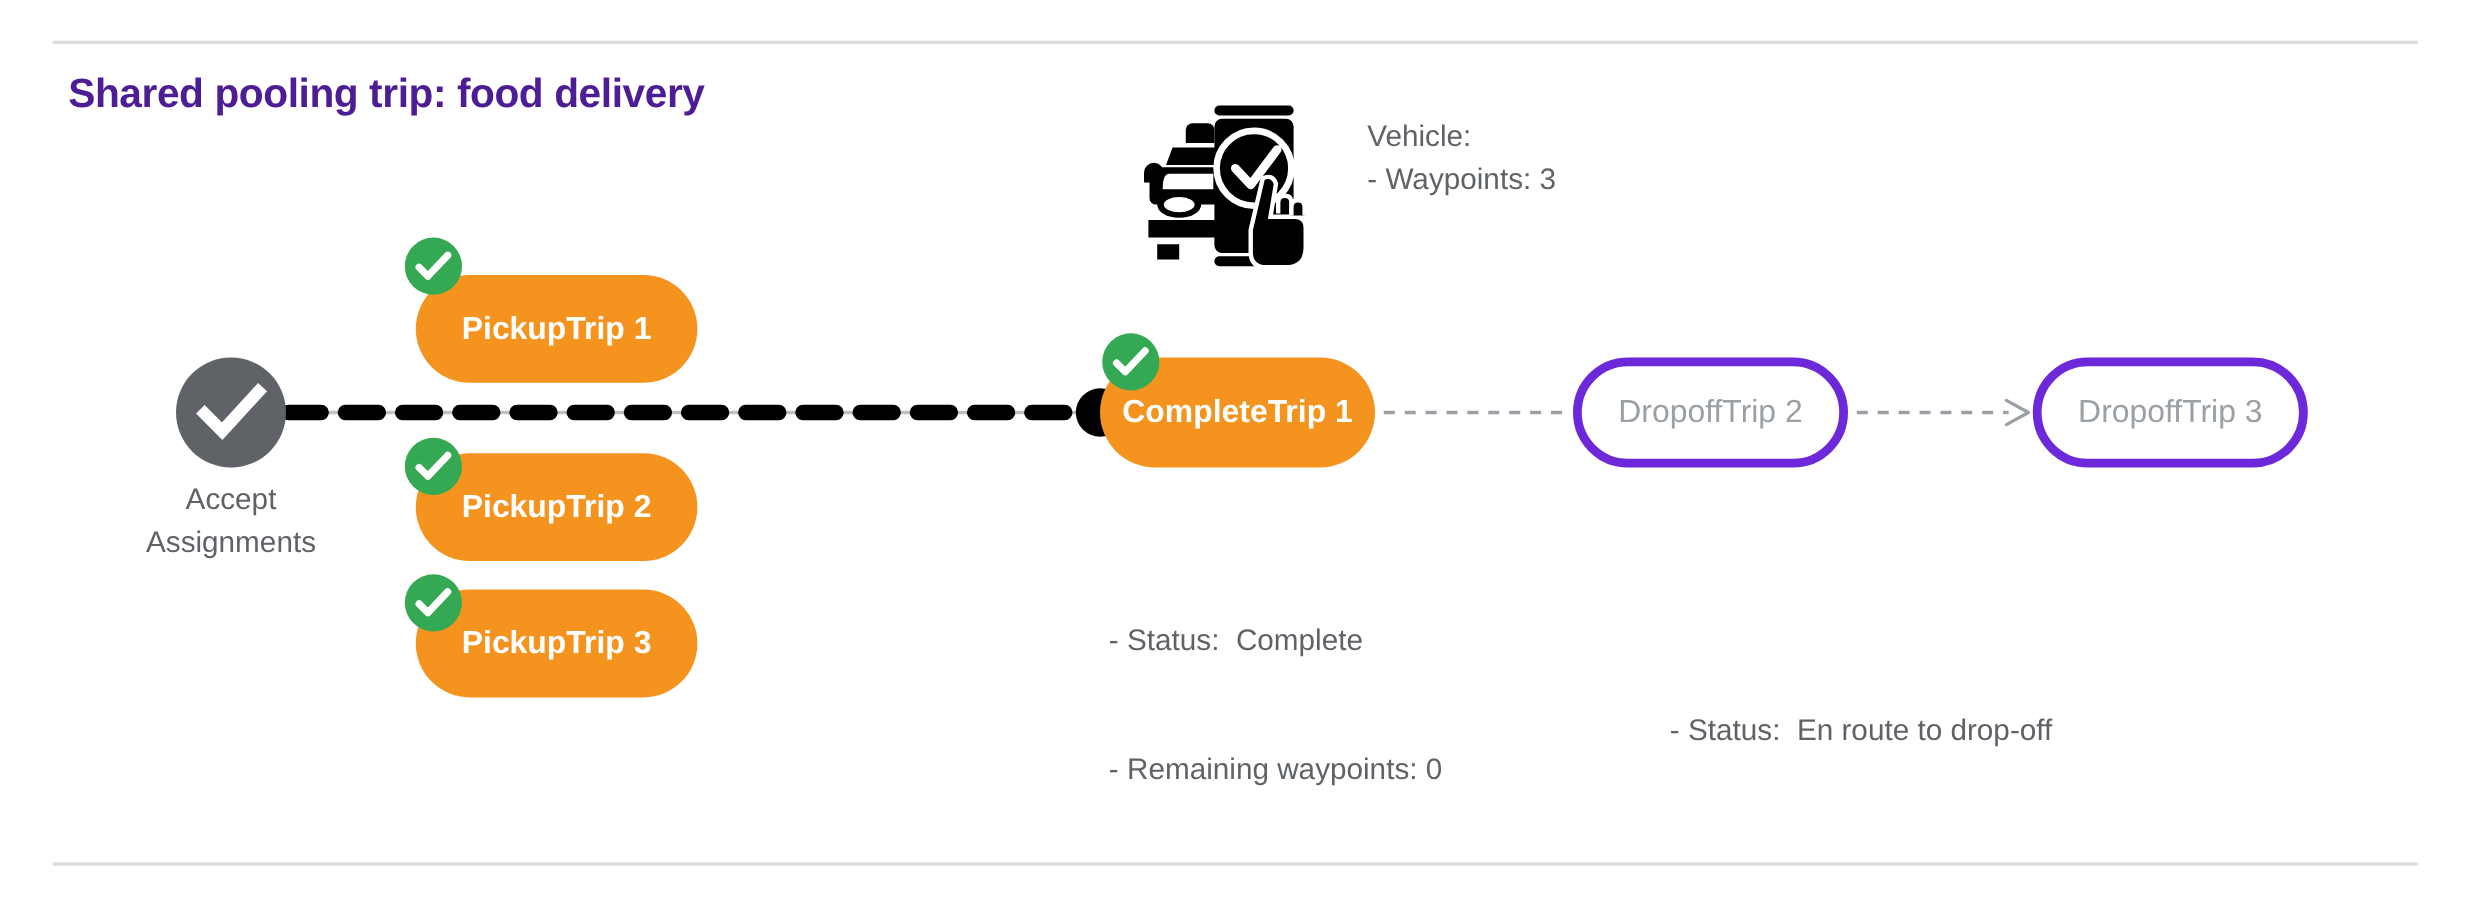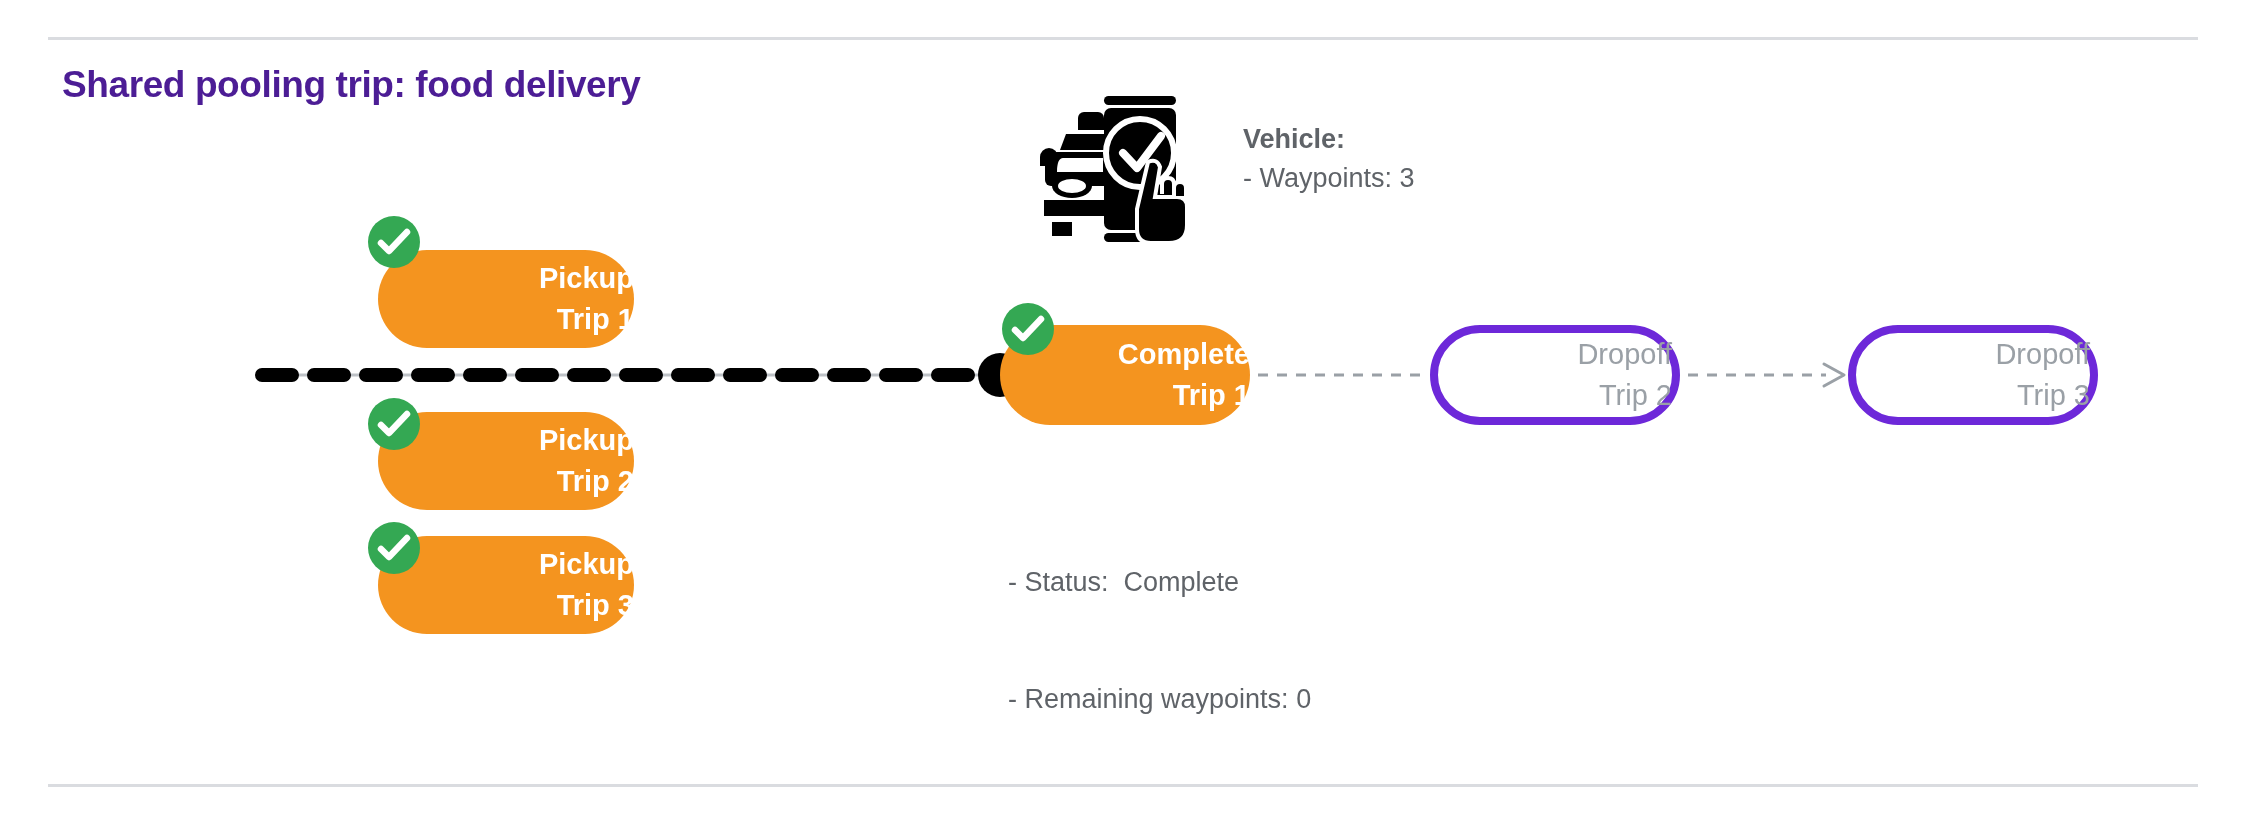--- a/index.html
+++ b/index.html
@@ -78,22 +78,22 @@
     line-height: 39px;
     color: #5f6368;
   }
 
   
   .pill {
     position: absolute;
     box-sizing: border-box;
     border-radius: 999px;
     display: flex;
-    flex-direction: column;
-    align-items: flex-end;
+    flex-direction: row;
+    align-items: center;
     justify-content: center;
   }
   .pill-line {
     font-size: 29px;
     line-height: 41px;
     font-weight: bold;
     white-space: nowrap;
   }
   .pill.orange {
     background: #f4941f;
@@ -136,21 +136,21 @@
   }
   .vehicle-text {
     position: absolute;
     left: 1243px;
     top: 105px;
     font-size: 27px;
     line-height: 39px;
     color: #5f6368;
     white-space: nowrap;
   }
-  .vehicle-text .hdr { font-weight: bold; margin-top: 15px; }
+  .vehicle-text .hdr { font-weight: normal; }
 
   
   .info {
     position: absolute;
     font-size: 27px;
     line-height: 39px;
     color: #5f6368;
     white-space: pre;
   }
   .info .hdr { font-weight: bold; color: #5f6368; }
@@ -174,20 +174,31 @@
     <line x1="262" y1="375" x2="998" y2="375" stroke="#000000" stroke-width="14" stroke-linecap="round" stroke-dasharray="30 22"></line>
 
     <circle cx="1000" cy="375" r="22" fill="#000000"></circle>
 
     <line x1="1258" y1="375" x2="1424" y2="375" stroke="#9aa0a6" stroke-width="3" stroke-dasharray="10 9"></line>
 
     <line x1="1688" y1="375" x2="1826" y2="375" stroke="#9aa0a6" stroke-width="3" stroke-dasharray="10 9"></line>
     <path d="M1824 364 L1844 375 L1824 386" fill="none" stroke="#9aa0a6" stroke-width="3" stroke-linecap="round" stroke-linejoin="round"></path>
   </svg>
 
+  <div class="accept-node">
+    <div class="accept-circle">
+      <svg width="100" height="100" viewBox="0 0 100 100">
+        <path d="M26 51 L42 67 L75 31" fill="none" stroke="#ffffff" stroke-width="11" stroke-linecap="square" stroke-linejoin="miter"></path>
+      </svg>
+    </div>
+    <div class="accept-label">
+      <div>Accept</div>
+      <div>Assignments</div>
+    </div>
+  </div>
 
   <div class="pill orange pickup1">
     <span class="pill-line">Pickup</span>
     <span class="pill-line">Trip 1</span>
   </div>
   <div class="pill orange pickup2">
     <span class="pill-line">Pickup</span>
     <span class="pill-line">Trip 2</span>
   </div>
   <div class="pill orange pickup3">
@@ -272,16 +283,17 @@
 
   <div class="info info-left">
     <div>- Status:  Complete</div>
     <div>- Remaining waypoints: 0</div>
     
     
     
   </div>
 
   <div class="info info-right">
+    <div>- Status:  En route to drop-off</div>
     
   </div>
 
 </div>
 
 </body></html>

